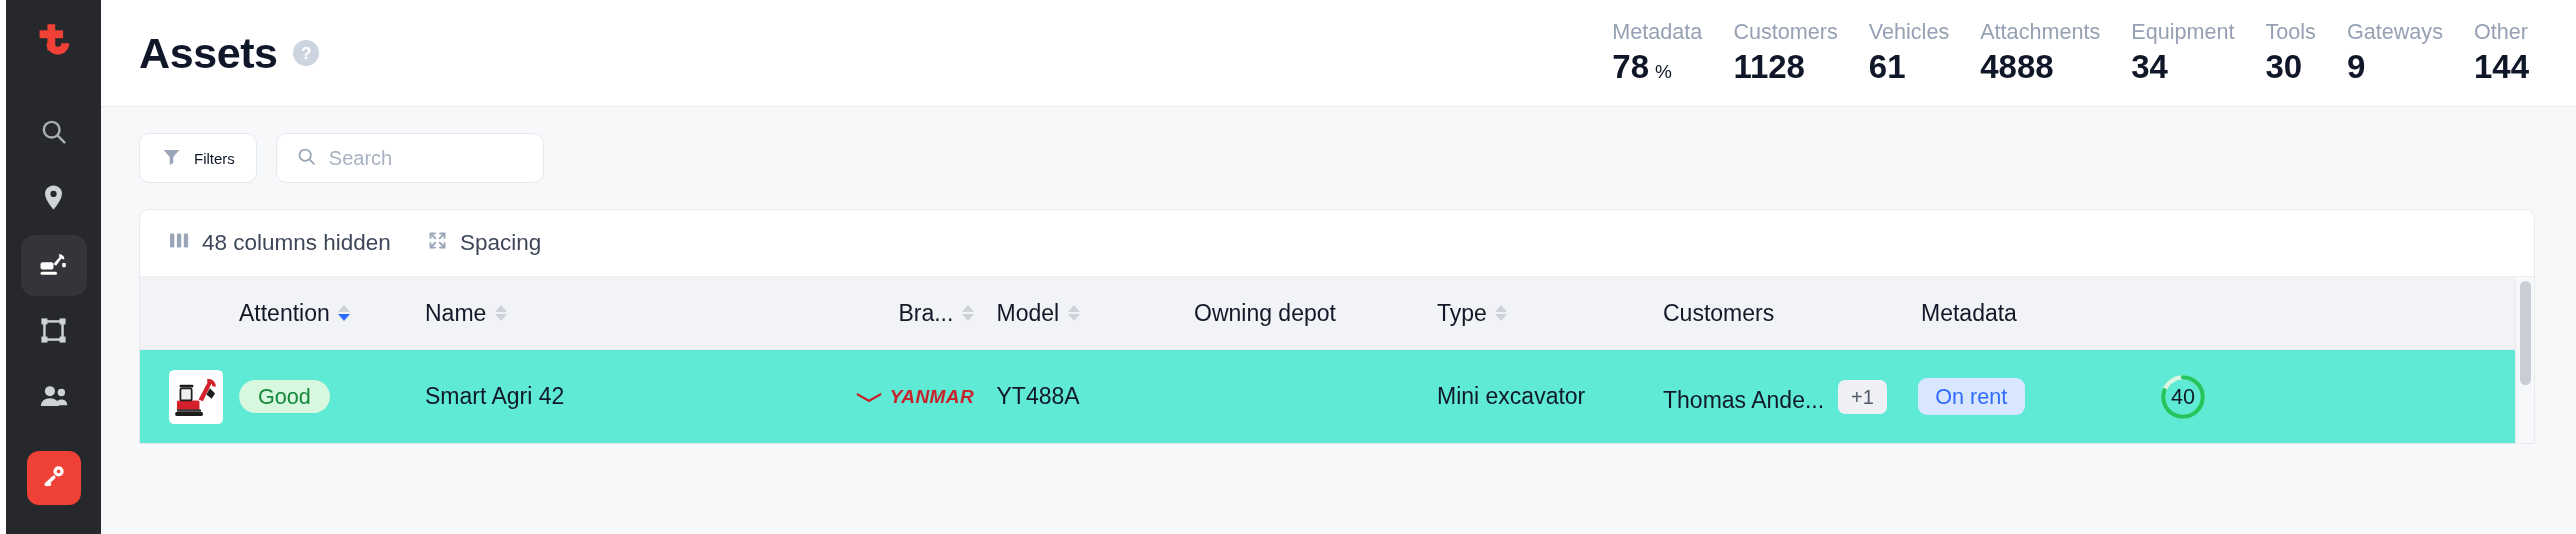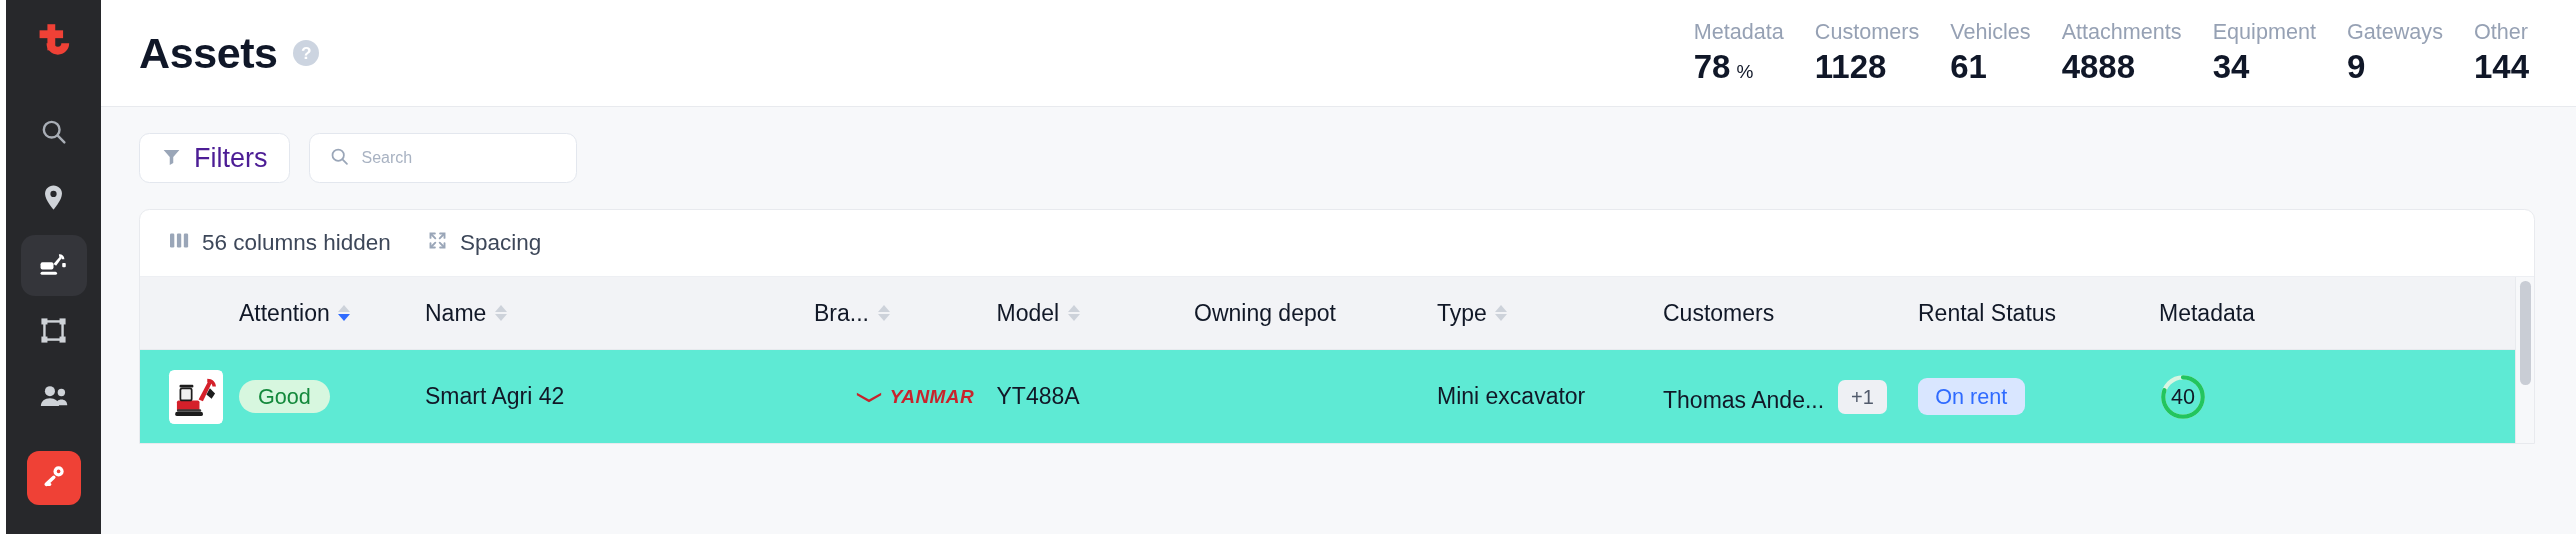--- a/index.html
+++ b/index.html
@@ -95,33 +95,33 @@
   .controls { display: flex; align-items: center; gap: 19px; margin-bottom: 26px; }
   .filters-btn {
     height: 50px;
     background: #ffffff;
     border: 0.9px solid #e3e7ee;
     border-radius: 10.4px;
     display: flex; align-items: center; gap: 12px;
     padding: 0 21px;
     cursor: pointer;
   }
-  .filters-btn span { font-size: 27px; color: #4c1d95; }
+  .filters-btn span { font-size: 15px; color: #0f172a; }
   .search-box {
     height: 50px;
     width: 268px;
     background: #ffffff;
     border: 0.9px solid #e3e7ee;
     border-radius: 10.4px;
     display: flex; align-items: center; gap: 12px;
     padding: 0 19px;
   }
   .search-input {
     border: none; outline: none; background: transparent;
-    font-size: 16px; color: #3d4759; width: 100%;
+    font-size: 20px; color: #3d4759; width: 100%;
     font-family: "Liberation Sans", sans-serif;
   }
   .search-input::placeholder { color: #a8b2c2; }
 
   
   .table-card {
     background: #ffffff;
     border: 0.9px solid #e8eaee;
     border-radius: 10.4px 10.4px 0 0;
     overflow: hidden;
@@ -318,20 +318,26 @@
             <span>4888</span>
           </div>
         </div>
         <div class="stat">
           <div class="stat-label">Equipment</div>
           <div class="stat-value">
             <span>34</span>
           </div>
         </div>
         <div class="stat">
+          <div class="stat-label">Tools</div>
+          <div class="stat-value">
+            <span>30</span>
+          </div>
+        </div>
+        <div class="stat">
           <div class="stat-label">Gateways</div>
           <div class="stat-value">
             <span>9</span>
           </div>
         </div>
         <div class="stat">
           <div class="stat-label">Other</div>
           <div class="stat-value">
             <span>144</span>
           </div>
@@ -366,21 +372,21 @@
 
         <div class="table-toolbar">
           <div class="tt-item">
             <span>
               <svg width="21" height="19" viewBox="0 0 24 22" fill="#9aa6b8">
                 <rect x="1" y="3" width="5" height="16" rx="1.4"></rect>
                 <rect x="9" y="3" width="5" height="16" rx="1.4"></rect>
                 <rect x="17" y="3" width="5" height="16" rx="1.4"></rect>
               </svg>
             </span>
-            <span>56 columns hidden</span>
+            <span>48 columns hidden</span>
           </div>
 
           <div class="tt-item">
             <span>
               <svg width="21" height="21" viewBox="0 0 24 24" fill="none" stroke="#9aa6b8" stroke-width="2.2" stroke-linecap="round">
                 <path d="M4 9V4h5"></path>
                   <path d="M20 9V4h-5"></path>
                   <path d="M4 15v5h5"></path>
                   <path d="M20 15v5h-5"></path>
                 <path d="M4.6 4.6 9.5 9.5"></path>
@@ -405,21 +411,21 @@
           </div>
 
           <div class="th" style="width:389px">
             <span>Name</span>
             <span class="sort">
               <i class="tri-up"></i>
                 <i class="tri-dn"></i>
             </span>
           </div>
 
-          <div class="th" style="width:160px;justify-content:flex-start">
+          <div class="th" style="width:160px;justify-content:flex-end">
             <span>Bra...</span>
             <span class="sort">
               <i class="tri-up"></i>
                 <i class="tri-dn"></i>
             </span>
           </div>
 
           <div class="th" style="width:182px;padding-left:22.5px">
             <span>Model</span>
             <span class="sort">
@@ -437,23 +443,20 @@
             <span class="sort">
               <i class="tri-up"></i>
                 <i class="tri-dn"></i>
             </span>
           </div>
 
           <div class="th" style="width:246px;padding-left:19px">
             <span>Customers</span>
           </div>
 
-          <div class="th" style="width:238px;padding-left:28px">
-            <span>Rental Status</span>
-          </div>
 
           <div class="th" style="width:259px;padding-left:31px">
             <span>Metadata</span>
           </div>
         </div>
 
         <div class="trow">
           <div class="td" style="width:99px;padding-left:29px">
             <div class="thumb">
               <svg width="52" height="52" viewBox="0 0 60 60">

